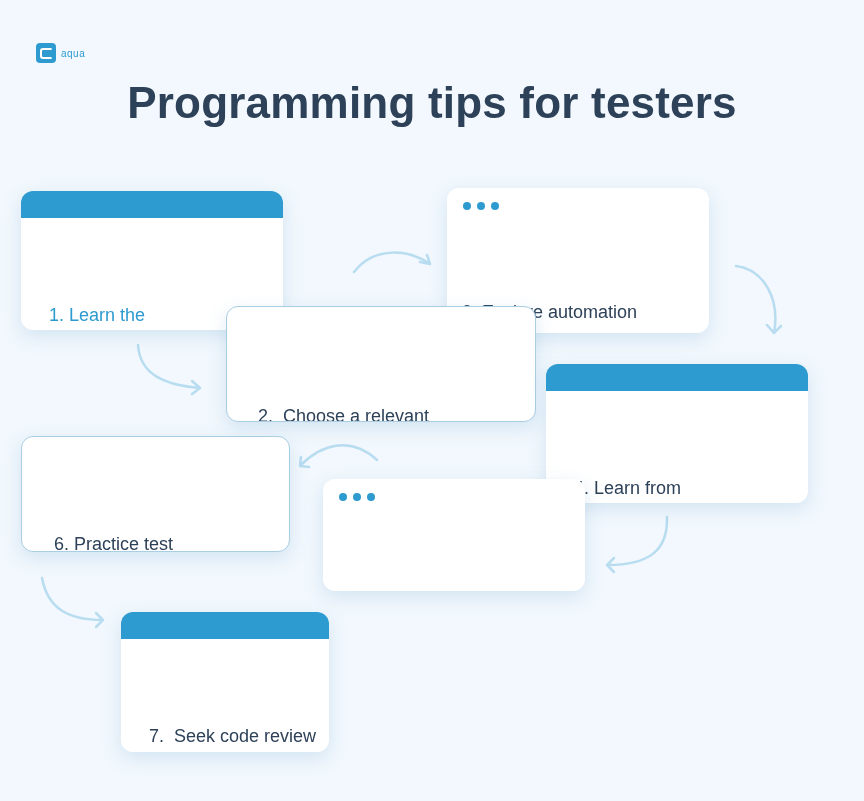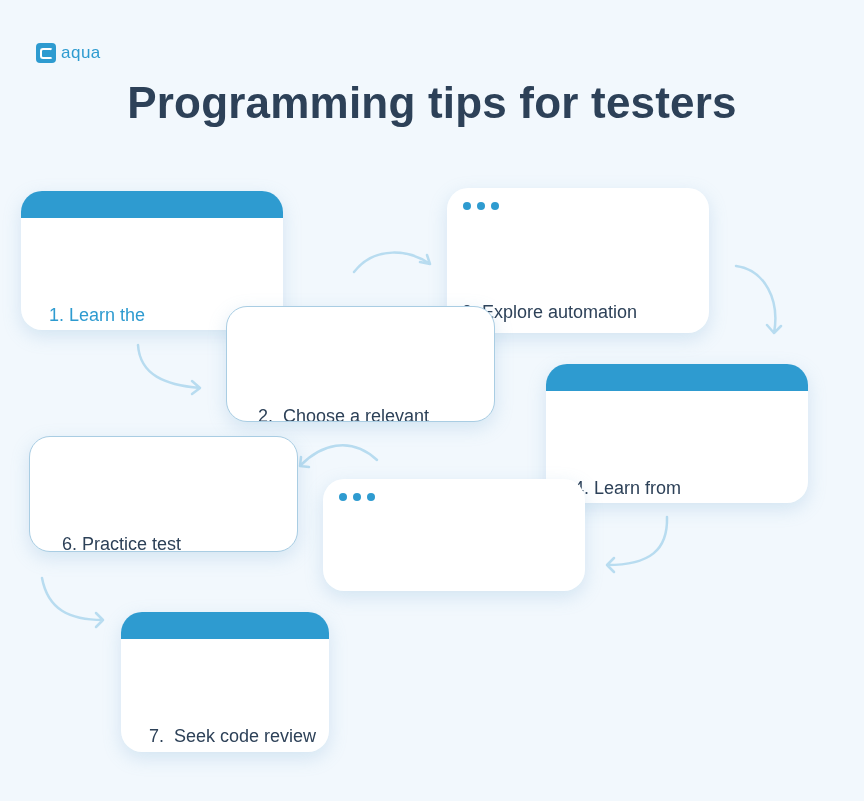--- a/index.html
+++ b/index.html
@@ -10,27 +10,27 @@
     position: relative;
   }
   .logo { position: absolute; left: 36px; top: 43px; display: flex; align-items: center; gap: 5px; }
   .logo-mark {
     width: 20px; height: 20px; background: #2e9bd0; border-radius: 4px; position: relative;
   }
   .logo-mark::after {
     content: ""; position: absolute; left: 4px; top: 5px; width: 9px; height: 7px;
     border: 2px solid #fff; border-radius: 3px; border-right-color: transparent;
   }
-  .logo-text { color: #2e9bd0; font-size: 17px; letter-spacing: 0.5px; }
+  .logo-text { color: #2e9bd0; font-size: 10px; letter-spacing: 0.5px; }
   .title {
     position: absolute; left: 0; right: 0; top: 78px; text-align: center;
     font-size: 44px; font-weight: bold; color: #2d4158; letter-spacing: 0.2px;
   }
   .card {
-    position: absolute; background: #ffffff; border-radius: 21px;
+    position: absolute; background: #ffffff; border-radius: 12px;
     box-shadow: 0 6px 18px rgba(120,170,210,0.25);
     box-sizing: border-box; overflow: hidden;
   }
   .card.bordered { border: 1px solid #a9cde3; }
   .card .bar { height: 27px; background: #2e9bd0; }
   .card .dots { position: absolute; left: 16px; top: 14px; display: flex; gap: 6px; }
   .card .dots span { width: 8px; height: 8px; border-radius: 50%; background: #2e9bd0; display: block; }
   .card .text {
     position: absolute; font-size: 18px; line-height: 26px; color: #2d4158;
     white-space: pre;
@@ -78,36 +78,36 @@
       <span></span>
       <span></span>
       <span></span>
     </div>
   <div class="text" style="left:15px; top:59px;">
     <div>3. Explore automation</div>
     
   </div>
 </div>
 
-<div class="card bordered" style="left:226px; top:306px; width:269px; height:116px;">
+<div class="card bordered" style="left:226px; top:306px; width:310px; height:116px;">
   <div class="text" style="left:31px; top:44px;">
     <div>2.  Choose a relevant</div>
     
   </div>
 </div>
 
 <div class="card" style="left:546px; top:364px; width:262px; height:139px;">
   <div class="bar"></div>
   <div class="text" style="left:28px; top:59px;">
     <div>4. Learn from</div>
     
   </div>
 </div>
 
-<div class="card bordered" style="left:21px; top:436px; width:269px; height:116px;margin-left:8px;">
+<div class="card bordered" style="left:21px; top:436px; width:269px; height:116px;">
   <div class="text" style="left:32px; top:42px;">
     <div>6. Practice test</div>
     
   </div>
 </div>
 
 <div class="card" style="left:323px; top:479px; width:262px; height:112px;">
   <div class="dots">
       <span></span>
       <span></span>

